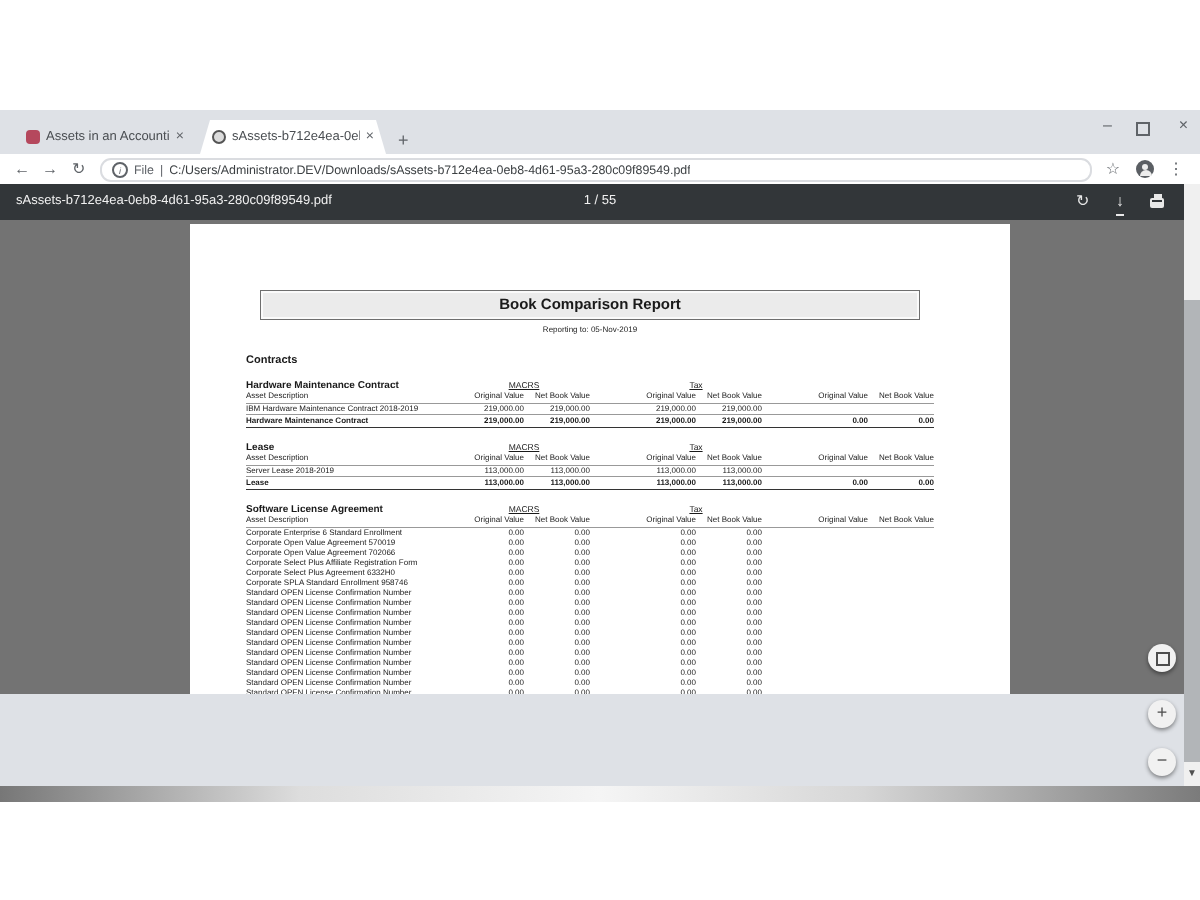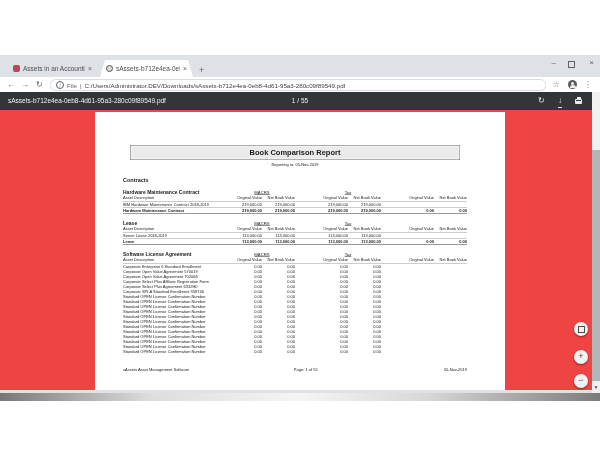--- a/index.html
+++ b/index.html
@@ -49,21 +49,21 @@
        overflow:hidden;white-space:nowrap}
   #pdf-pageind{position:absolute;left:260px;width:80px;text-align:center;top:0;line-height:18px;font-size:6.5px}
   .pdf-ic{position:absolute;top:0;line-height:18px;font-size:8px;color:#e8e8e8}
   #pdf-rotate{left:538px}
   #pdf-download{left:558px;border-bottom:1px solid #e8e8e8;line-height:15px;top:1px;height:14px}
   #pdf-print{left:575px;top:7px;width:7px;height:4.5px;background:#e8e8e8;border-radius:1px}
   #pdf-print::before{content:"";position:absolute;top:-2.5px;left:1.5px;width:4px;height:2.5px;background:#e8e8e8}
   #pdf-print::after{content:"";position:absolute;top:1.2px;left:1px;width:5px;height:1.2px;background:#323639}
 
   
-  #content{position:absolute;top:55px;left:0;right:0;height:280px;background:#ef4444;overflow:hidden}
+  #content{position:absolute;top:55px;left:0;right:0;height:237px;background:#737373;overflow:hidden}
   #page{position:absolute;left:95px;top:2px;width:410px;height:281px;background:#ffffff;overflow:hidden}
   #page-inner{width:820px;height:562px;transform:scale(0.5);transform-origin:0 0;box-sizing:border-box;
        padding:66px 76px 0 56px;font-size:8px;color:#1a1a1a}
 
   #title-box{margin:0 14px;height:28px;line-height:28px;border:1.5px solid #6e6e6e;background:#ebebeb;
        text-align:center;font-weight:bold;font-size:15px;box-shadow:inset 0 0 0 2px #fafafa}
   #subtitle{text-align:center;font-size:8px;margin-top:5px;color:#222}
   #category{font-weight:bold;font-size:11px;margin-top:20px}
   .section{margin-top:14px}
   .trow{display:flex;align-items:baseline;height:10px;line-height:10px;white-space:nowrap}

